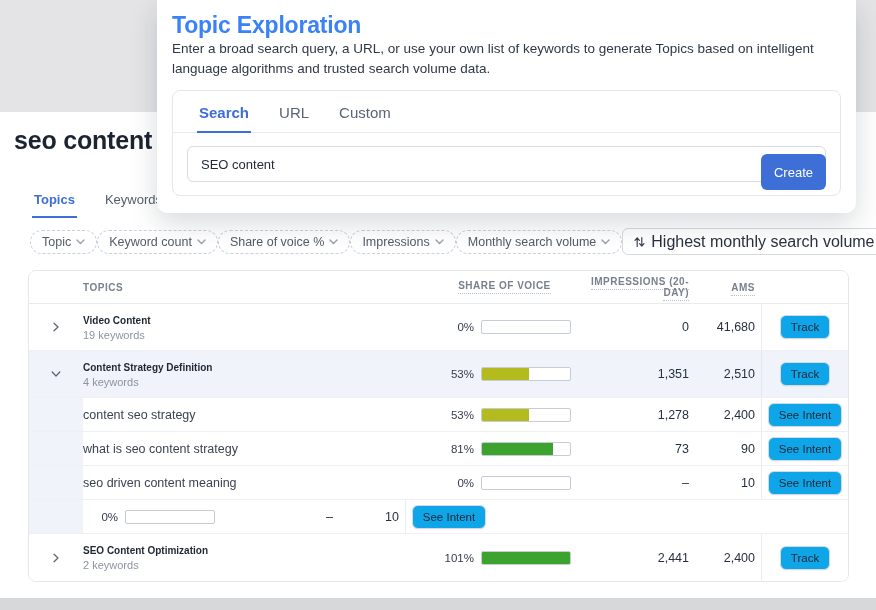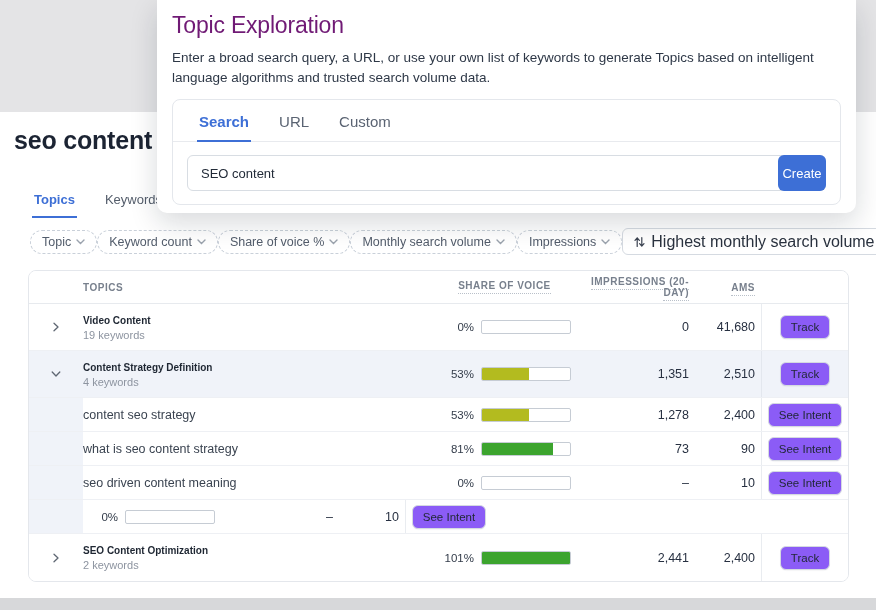--- a/index.html
+++ b/index.html
@@ -54,36 +54,36 @@
   .trow.hl .col-action{border-left-color:#e3e7ee;}
   .trow.keyword .col-expand{background:var(--hl);}
 
   .topic-name{font-size:10px;font-weight:700;color:#1e2632;line-height:1.3;}
   .kw-count{font-size:11px;color:#8d94a0;margin-top:2px;}
   .kw-text{font-size:12.5px;color:#3a4350;}
   .num{font-size:12.5px;color:#273041;}
   .pct{font-size:11.5px;color:#333c4a;width:36px;text-align:right;margin-right:7px;flex:none;}
   .bar{width:90px;height:14px;border:1px solid #c6ccd4;border-radius:2px;background:#fff;overflow:hidden;flex:none;}
   .bar-fill{display:block;height:100%;width:0;}
-  .row-btn{border:1px solid var(--btn-border);border-radius:6px;background:#8b5cf6;font-size:11.5px;color:#1f2733;padding:5px 10px;cursor:pointer;white-space:nowrap;font-family:inherit;box-shadow:0 1px 1px rgba(20,30,50,0.04);}
+  .row-btn{border:1px solid var(--btn-border);border-radius:6px;background:#0ea5e9;font-size:11.5px;color:#1f2733;padding:5px 10px;cursor:pointer;white-space:nowrap;font-family:inherit;box-shadow:0 1px 1px rgba(20,30,50,0.04);}
   .chev{transition:transform .1s;}
   .chev.open{transform:rotate(90deg);}
 
   
   .modal{position:absolute;top:0;left:157px;width:699px;height:213px;background:#fff;z-index:10;border-radius:0 0 10px 10px;box-shadow:0 10px 28px rgba(15,25,40,0.16);padding:12px 15px 15px;}
-  .modal-title{font-size:23px;font-weight:400;color:#701a75;letter-spacing:-0.2px;}
-  .modal-desc{margin-top:9px;font-size:13.5px;line-height:1.45;color:#2e3847;max-width:655px;}
+  .modal-title{font-size:23px;font-weight:700;color:#3b82f6;letter-spacing:-0.2px;}
+  .modal-desc{font-size:13.5px;line-height:1.45;color:#2e3847;max-width:655px;}
   .modal-card{margin-top:12px;border:1px solid var(--border);border-radius:8px;background:#fff;}
   .modal-tabs{display:flex;gap:26px;padding:0 24px;border-bottom:1px solid #e8eaee;}
   .modal-tab{padding:13px 2px 10px;font-size:15px;color:#5a6372;cursor:pointer;}
   .modal-tab.active{color:var(--accent);font-weight:600;border-bottom:2px solid var(--accent);margin-bottom:-1px;}
   .input-row{padding:13px 14px;}
   .input-group{position:relative;height:36px;}
   .query-input{width:100%;height:36px;border:1px solid #d8dde3;border-radius:6px;padding:0 70px 0 13px;font-size:13px;color:#222b38;font-family:inherit;outline:none;}
-  .create-btn{position:absolute;right:0;top:0;height:36px;width:48px;border:none;border-radius:6px;background:var(--accent);color:#fff;font-size:13px;cursor:pointer;font-family:inherit;}
+  .create-btn{position:absolute;right:0;top:8px;height:36px;width:65px;border:none;border-radius:6px;background:var(--accent);color:#fff;font-size:13px;cursor:pointer;font-family:inherit;}
 </style>
 </head>
 <body>
 
 <div class="stage">
 
   <div class="gray-band"></div>
 
   <div class="page">
     <div class="page-title">seo content</div>
@@ -107,27 +107,27 @@
               <path d="M1 1l3.5 3.5L8 1" fill="none" stroke="#9aa2ad" stroke-width="1.4" stroke-linecap="round"></path>
             </svg>
         </span>
         <span class="chip">
           <span>Share of voice %</span>
           <svg width="9" height="6" viewBox="0 0 9 6">
               <path d="M1 1l3.5 3.5L8 1" fill="none" stroke="#9aa2ad" stroke-width="1.4" stroke-linecap="round"></path>
             </svg>
         </span>
         <span class="chip">
+          <span>Impressions</span>
+          <svg width="9" height="6" viewBox="0 0 9 6">
+              <path d="M1 1l3.5 3.5L8 1" fill="none" stroke="#9aa2ad" stroke-width="1.4" stroke-linecap="round"></path>
+            </svg>
+        </span>
+        <span class="chip">
           <span>Monthly search volume</span>
-          <svg width="9" height="6" viewBox="0 0 9 6">
-              <path d="M1 1l3.5 3.5L8 1" fill="none" stroke="#9aa2ad" stroke-width="1.4" stroke-linecap="round"></path>
-            </svg>
-        </span>
-        <span class="chip">
-          <span>Impressions</span>
           <svg width="9" height="6" viewBox="0 0 9 6">
               <path d="M1 1l3.5 3.5L8 1" fill="none" stroke="#9aa2ad" stroke-width="1.4" stroke-linecap="round"></path>
             </svg>
         </span>
       </div>
       <div class="toolbar-right">
         <button class="tool-btn">
           <svg width="11" height="12" viewBox="0 0 11 12">
               <path d="M3.2 10.5V2M3.2 2L1 4.3M3.2 2l2.2 2.3" fill="none" stroke="#3a4250" stroke-width="1.2" stroke-linecap="round" stroke-linejoin="round"></path>
               <path d="M7.8 1.5V10M7.8 10L5.6 7.7M7.8 10l2.2-2.3" fill="none" stroke="#3a4250" stroke-width="1.2" stroke-linecap="round" stroke-linejoin="round"></path>

